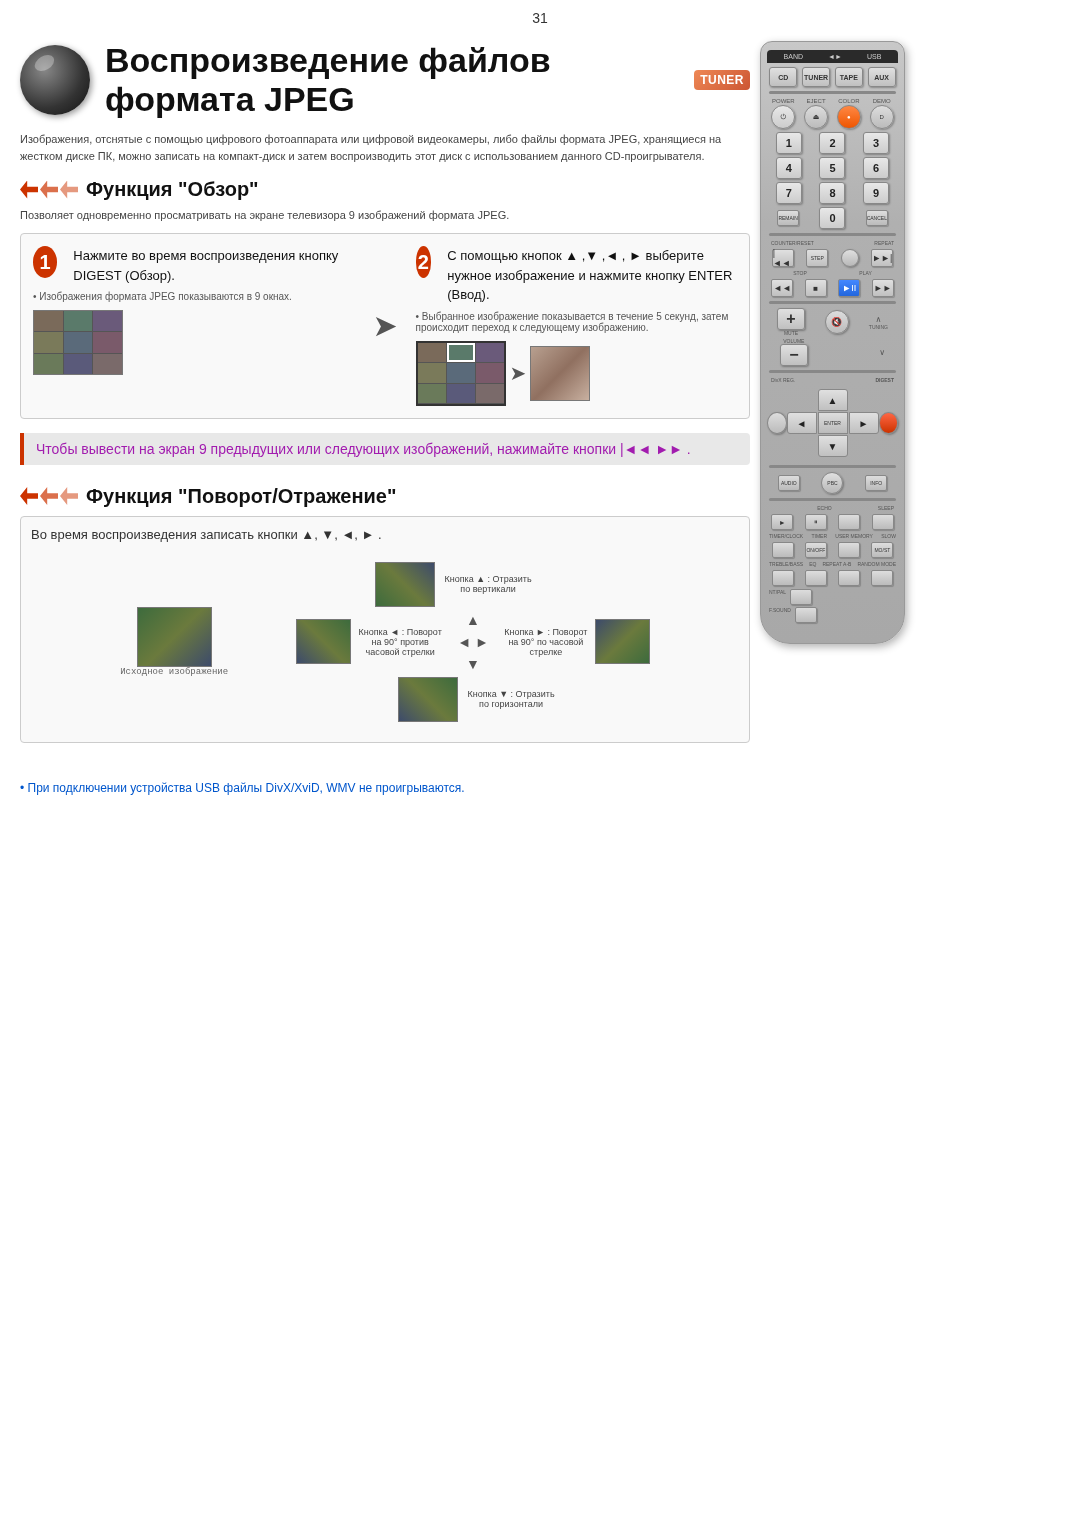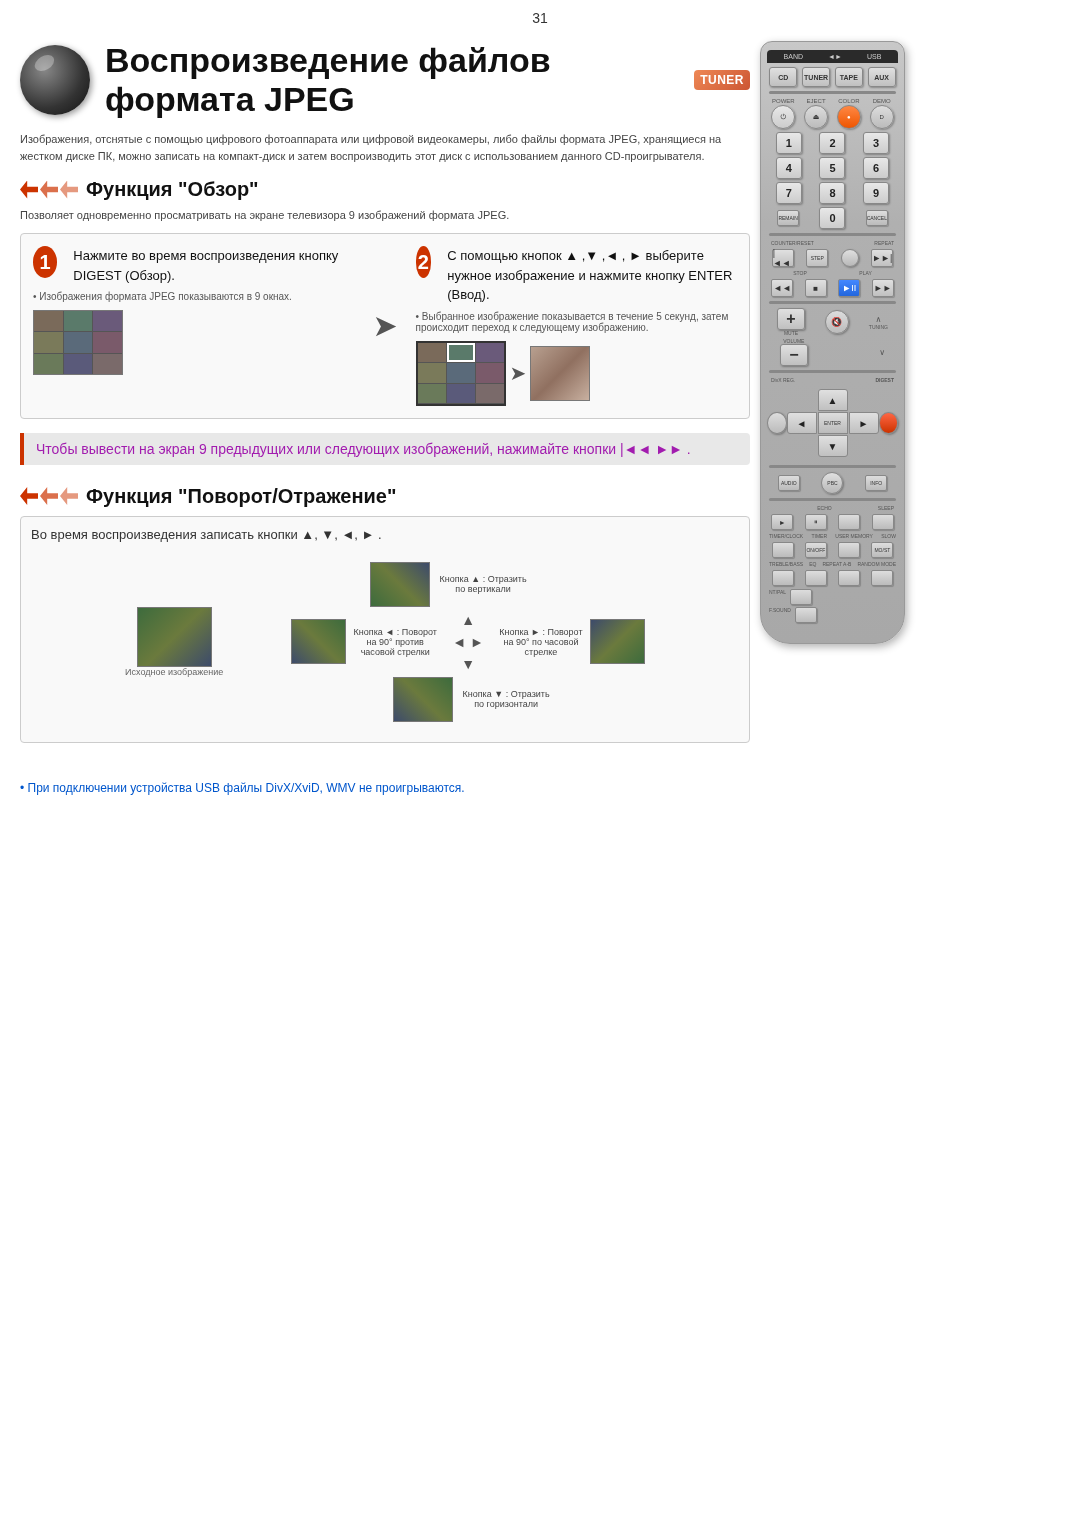--- a/index.html
+++ b/index.html
@@ -296,20 +296,21 @@
     .rot-arrow-right::before {
       content: '►';
       font-size: 14px;
       color: #555;
     }
 
     .source-label {
       font-size: 9px;
       color: #666;
       text-align: center;
+      font-family: Liberation Mono, monospace;
     }
 
     .usb-notice {
       font-size: 12px;
       color: #0056cc;
       margin-top: 30px;
       padding: 8px 0;
     }
 
     

